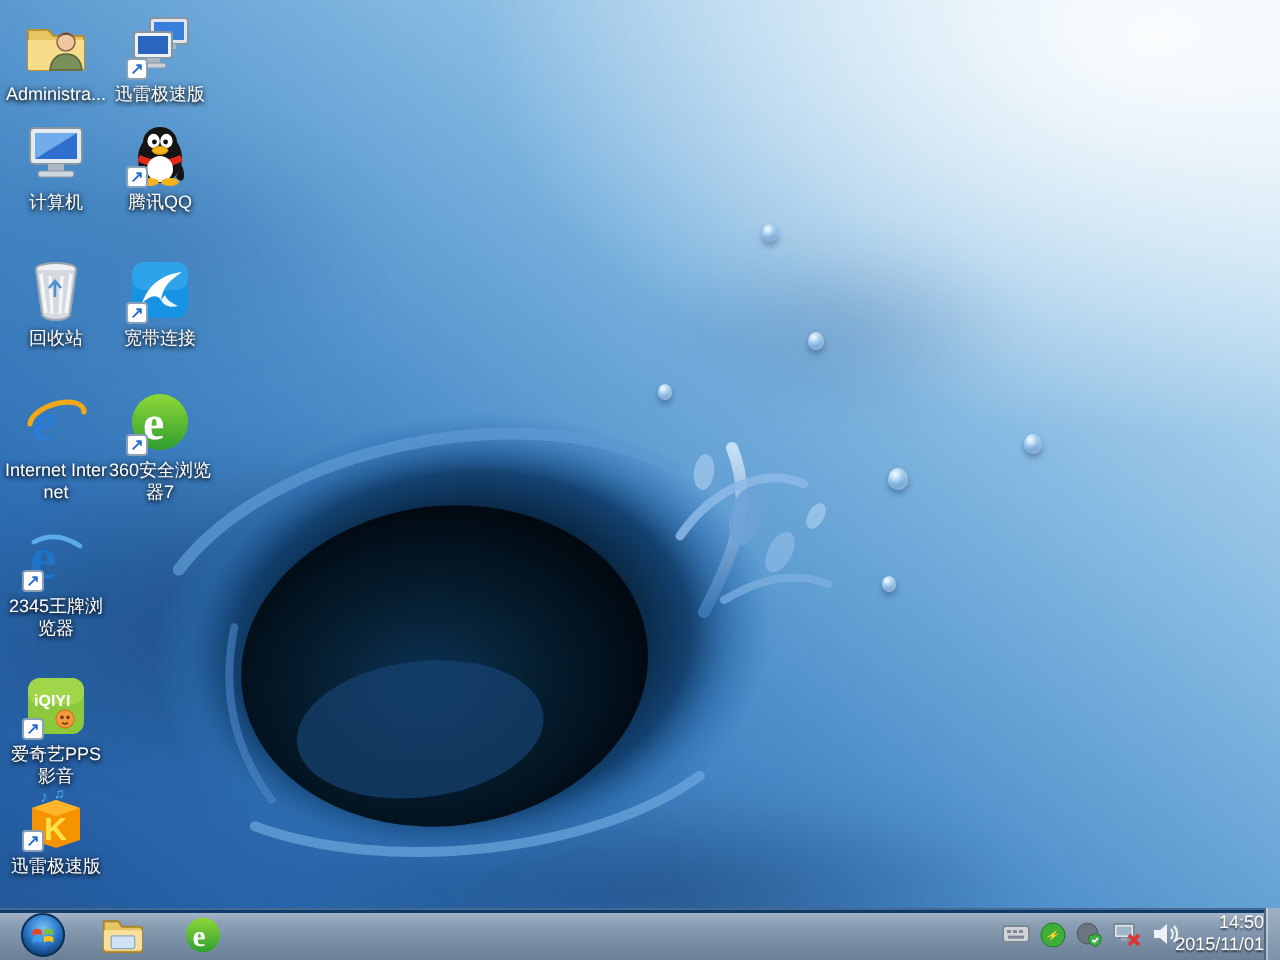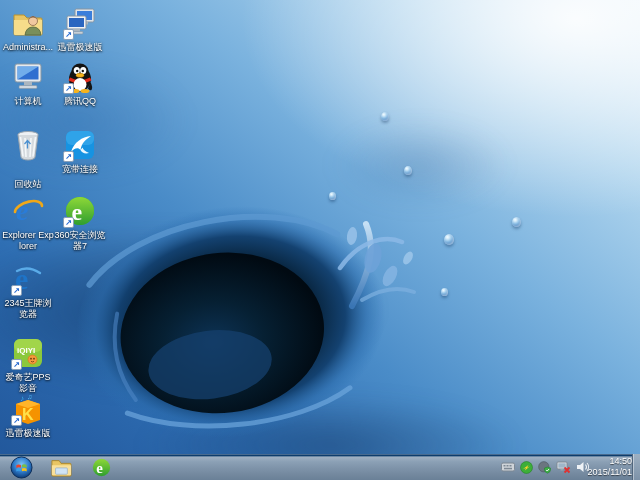--- a/index.html
+++ b/index.html
@@ -150,21 +150,21 @@
         <path d="M6.5,22 q-2.5,5 -1,8 q2,1 3.5,-1.5 Z" fill="#141414"></path>
         <path d="M27.5,22 q2.5,5 1,8 q-2,1 -3.5,-1.5 Z" fill="#141414"></path>
         <ellipse cx="12" cy="31" rx="4.5" ry="2" fill="#f6b31d"></ellipse>
         <ellipse cx="22" cy="31" rx="4.5" ry="2" fill="#f6b31d"></ellipse>
       </svg>
       <span class="shortcut-arrow">↗</span>
     </div>
     <div class="icon-label">腾讯QQ</div>
   </div>
 
-  <div class="icon-cell" style="left:2px;top:128px;gap:15px;">
+  <div class="icon-cell" style="left:2px;top:128px;">
     <div class="icon-art">
       <svg width="34" height="34" viewBox="0 0 34 34">
         <ellipse cx="17" cy="6.5" rx="10" ry="3" fill="#eef1f4" stroke="#9aa5af"></ellipse>
         <path d="M7,7 L10,29 a7,3 0 0 0 14,0 L27,7" fill="#d5dade" stroke="#9aa5af"></path>
         <path d="M9.5,9 L12,28.5 M14,10 L15,29 M20,10 L19,29 M24.5,9 L22,28.5" stroke="#f4f7f9" stroke-width="1.6" fill="none"></path>
         <path d="M13.5,16 l3,-3.5 3,3.5 M16.5,12.5 v8" stroke="#4a90d0" stroke-width="1.3" fill="none"></path>
       </svg>
     </div>
     <div class="icon-label">回收站</div>
   </div>
@@ -182,21 +182,21 @@
     <div class="icon-label">宽带连接</div>
   </div>
 
   <div class="icon-cell" style="left:2px;top:194px;">
     <div class="icon-art">
       <svg width="34" height="34" viewBox="0 0 34 34">
         <text x="5" y="26" font-family="Liberation Serif,serif" font-size="28" font-style="italic" font-weight="bold" fill="#2a7cd8">e</text>
         <path d="M4,18 a14,7 -18 1 1 27,-6" stroke="#f0a818" stroke-width="2.6" fill="none" stroke-linecap="round"></path>
       </svg>
     </div>
-    <div class="icon-label">Explorer Explorer</div>
+    <div class="icon-label">Internet Internet</div>
   </div>
 
   <div class="icon-cell" style="left:54px;top:194px;">
     <div class="icon-art">
       <svg width="34" height="34" viewBox="0 0 34 34">
         <circle cx="17" cy="17" r="14" fill="#3dae3a"></circle>
         <circle cx="17" cy="17" r="14" fill="url(#g360)"></circle>
         <defs>
             <linearGradient id="g360" x1="0" y1="0" x2="0" y2="1">
           <stop offset="0%" stop-color="#8ed838"></stop>

